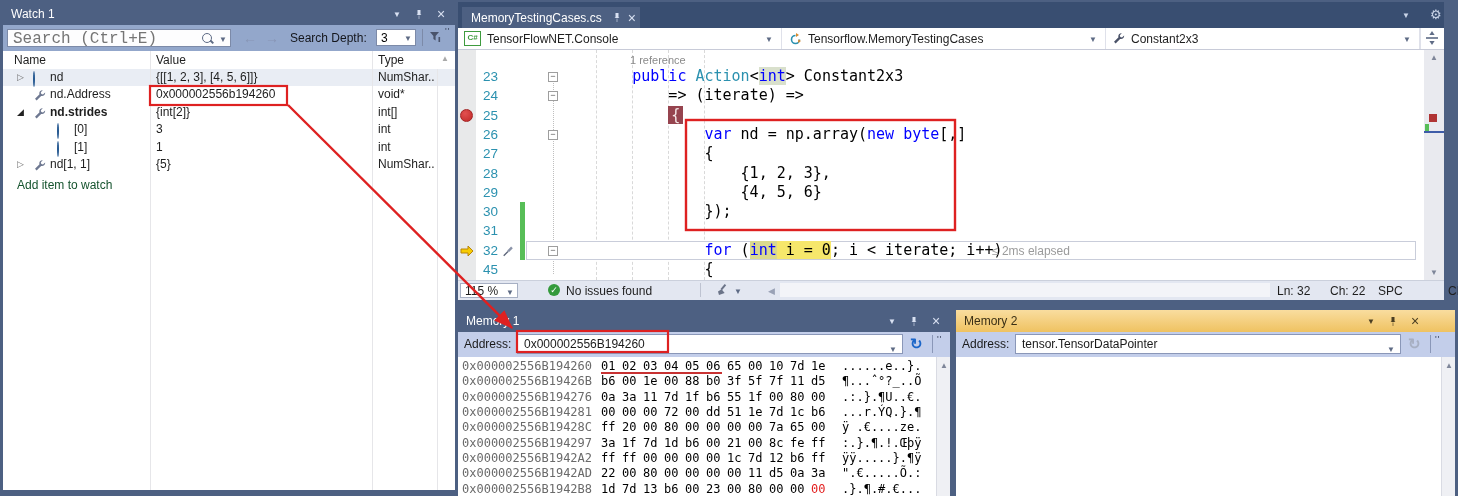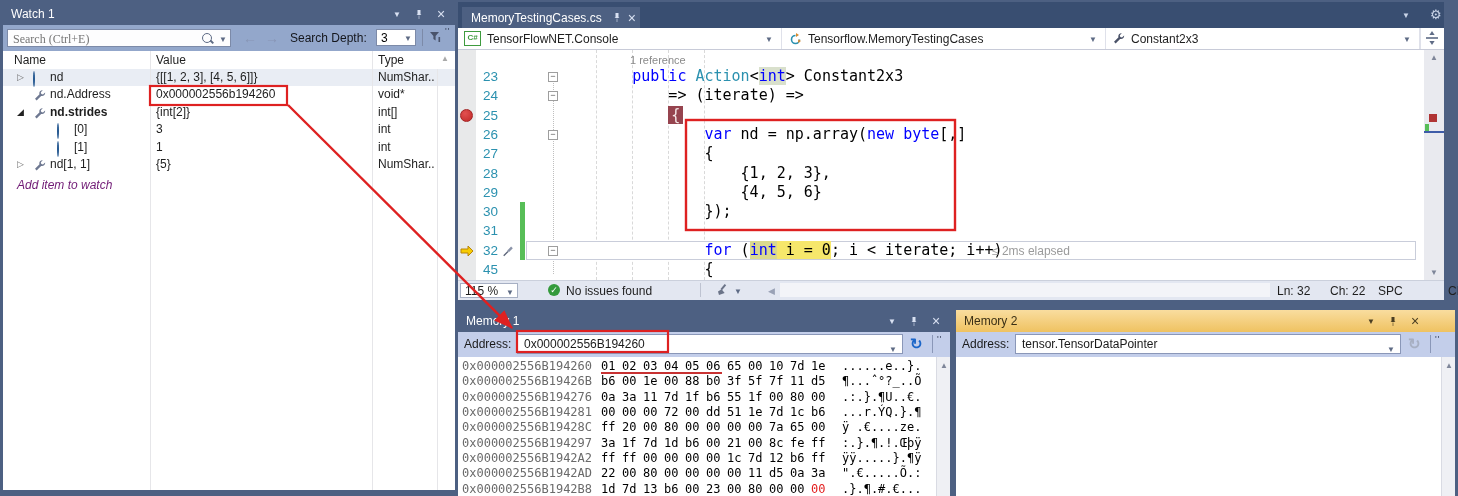--- a/index.html
+++ b/index.html
@@ -14,35 +14,35 @@
   .ticon{display:inline-flex;align-items:center;justify-content:center;width:16px;height:16px;
     margin-right:6px;color:#D9E1F2;font-size:11px;cursor:default;}
   .gold .ticon{color:#4A3E22;}
   .menu-glyph{font-size:8px;}
   .close-glyph{font-size:14px;line-height:10px;}
   
   .w-toolbar{position:absolute;left:0;top:22px;right:0;height:26px;background:#93A7CB;}
   .w-search{position:absolute;left:4px;top:4px;width:224px;height:18px;background:#FDFDFE;
     border:1px solid #7C8AA8;box-sizing:border-box;}
   .w-search input{position:absolute;left:3px;top:0;width:180px;height:16px;border:none;outline:none;
-    font-size:12px;color:#b91c1c;background:transparent;font-family:Liberation Serif, serif;}
+    font-size:16px;color:#b91c1c;background:transparent;font-family:Liberation Mono, monospace;}
   .mag{position:absolute;right:18px;top:3px;width:8px;height:8px;border:1.6px solid #5E6B85;border-radius:50%;}
   .mag::after{content:"";position:absolute;left:7px;top:7px;width:4px;height:1.6px;background:#5E6B85;transform:rotate(45deg);}
   .w-header{position:absolute;left:0;top:48px;right:0;height:18px;background:#fff;border-bottom:4px solid #ec4899;
     font-size:12px;color:#1E1E1E;}
   .w-grid{position:absolute;left:0;top:66px;right:0;bottom:0;background:#fff;}
   .w-row{position:absolute;left:0;width:452px;height:17.4px;font-size:12px;color:#1E1E1E;}
   .w-row.sel{background:#E9EDF4;}
   .w-cell{position:absolute;top:1px;white-space:nowrap;overflow:hidden;}
   .colline{position:absolute;top:48px;bottom:0;width:1px;background:#E6E6E9;}
   .ball{width:10px;height:10px;border-radius:50%;background:radial-gradient(circle at 35% 30%,#8FC0EE,#2F6FB8);
     border:1px solid #275A92;box-sizing:border-box;}
   .exp{font-size:9px;color:#707070;}
   .exp.open{color:#222;}
-  .add-row{font-style:italic;color:#701a75;}
+  .add-row{color:#14532d;}
   
   .editor{position:absolute;left:458px;top:2px;width:986px;height:298px;background:#394E71;}
   .tab{position:absolute;left:4px;top:5px;width:178px;height:21px;background:#4D6082;color:#fff;
     font-size:12px;display:flex;align-items:center;padding-left:9px;box-sizing:border-box;}
   .navbar{position:absolute;left:0;top:26px;width:986px;height:22px;background:#FFFFFF;border-bottom:1px solid #C8CBD8;box-sizing:border-box;}
   .crumb{position:absolute;top:0;height:21px;display:flex;align-items:center;font-size:12px;color:#1E1E1E;
     border-right:1px solid #DFE1EA;box-sizing:border-box;}
   .crumb .lbl{margin-left:6px;white-space:nowrap;}
   .dd{color:#5E6B85;font-size:8px;position:absolute;right:8px;top:7px;}
   .code{position:absolute;left:0;top:48px;width:966px;height:230px;background:#fff;overflow:hidden;}

